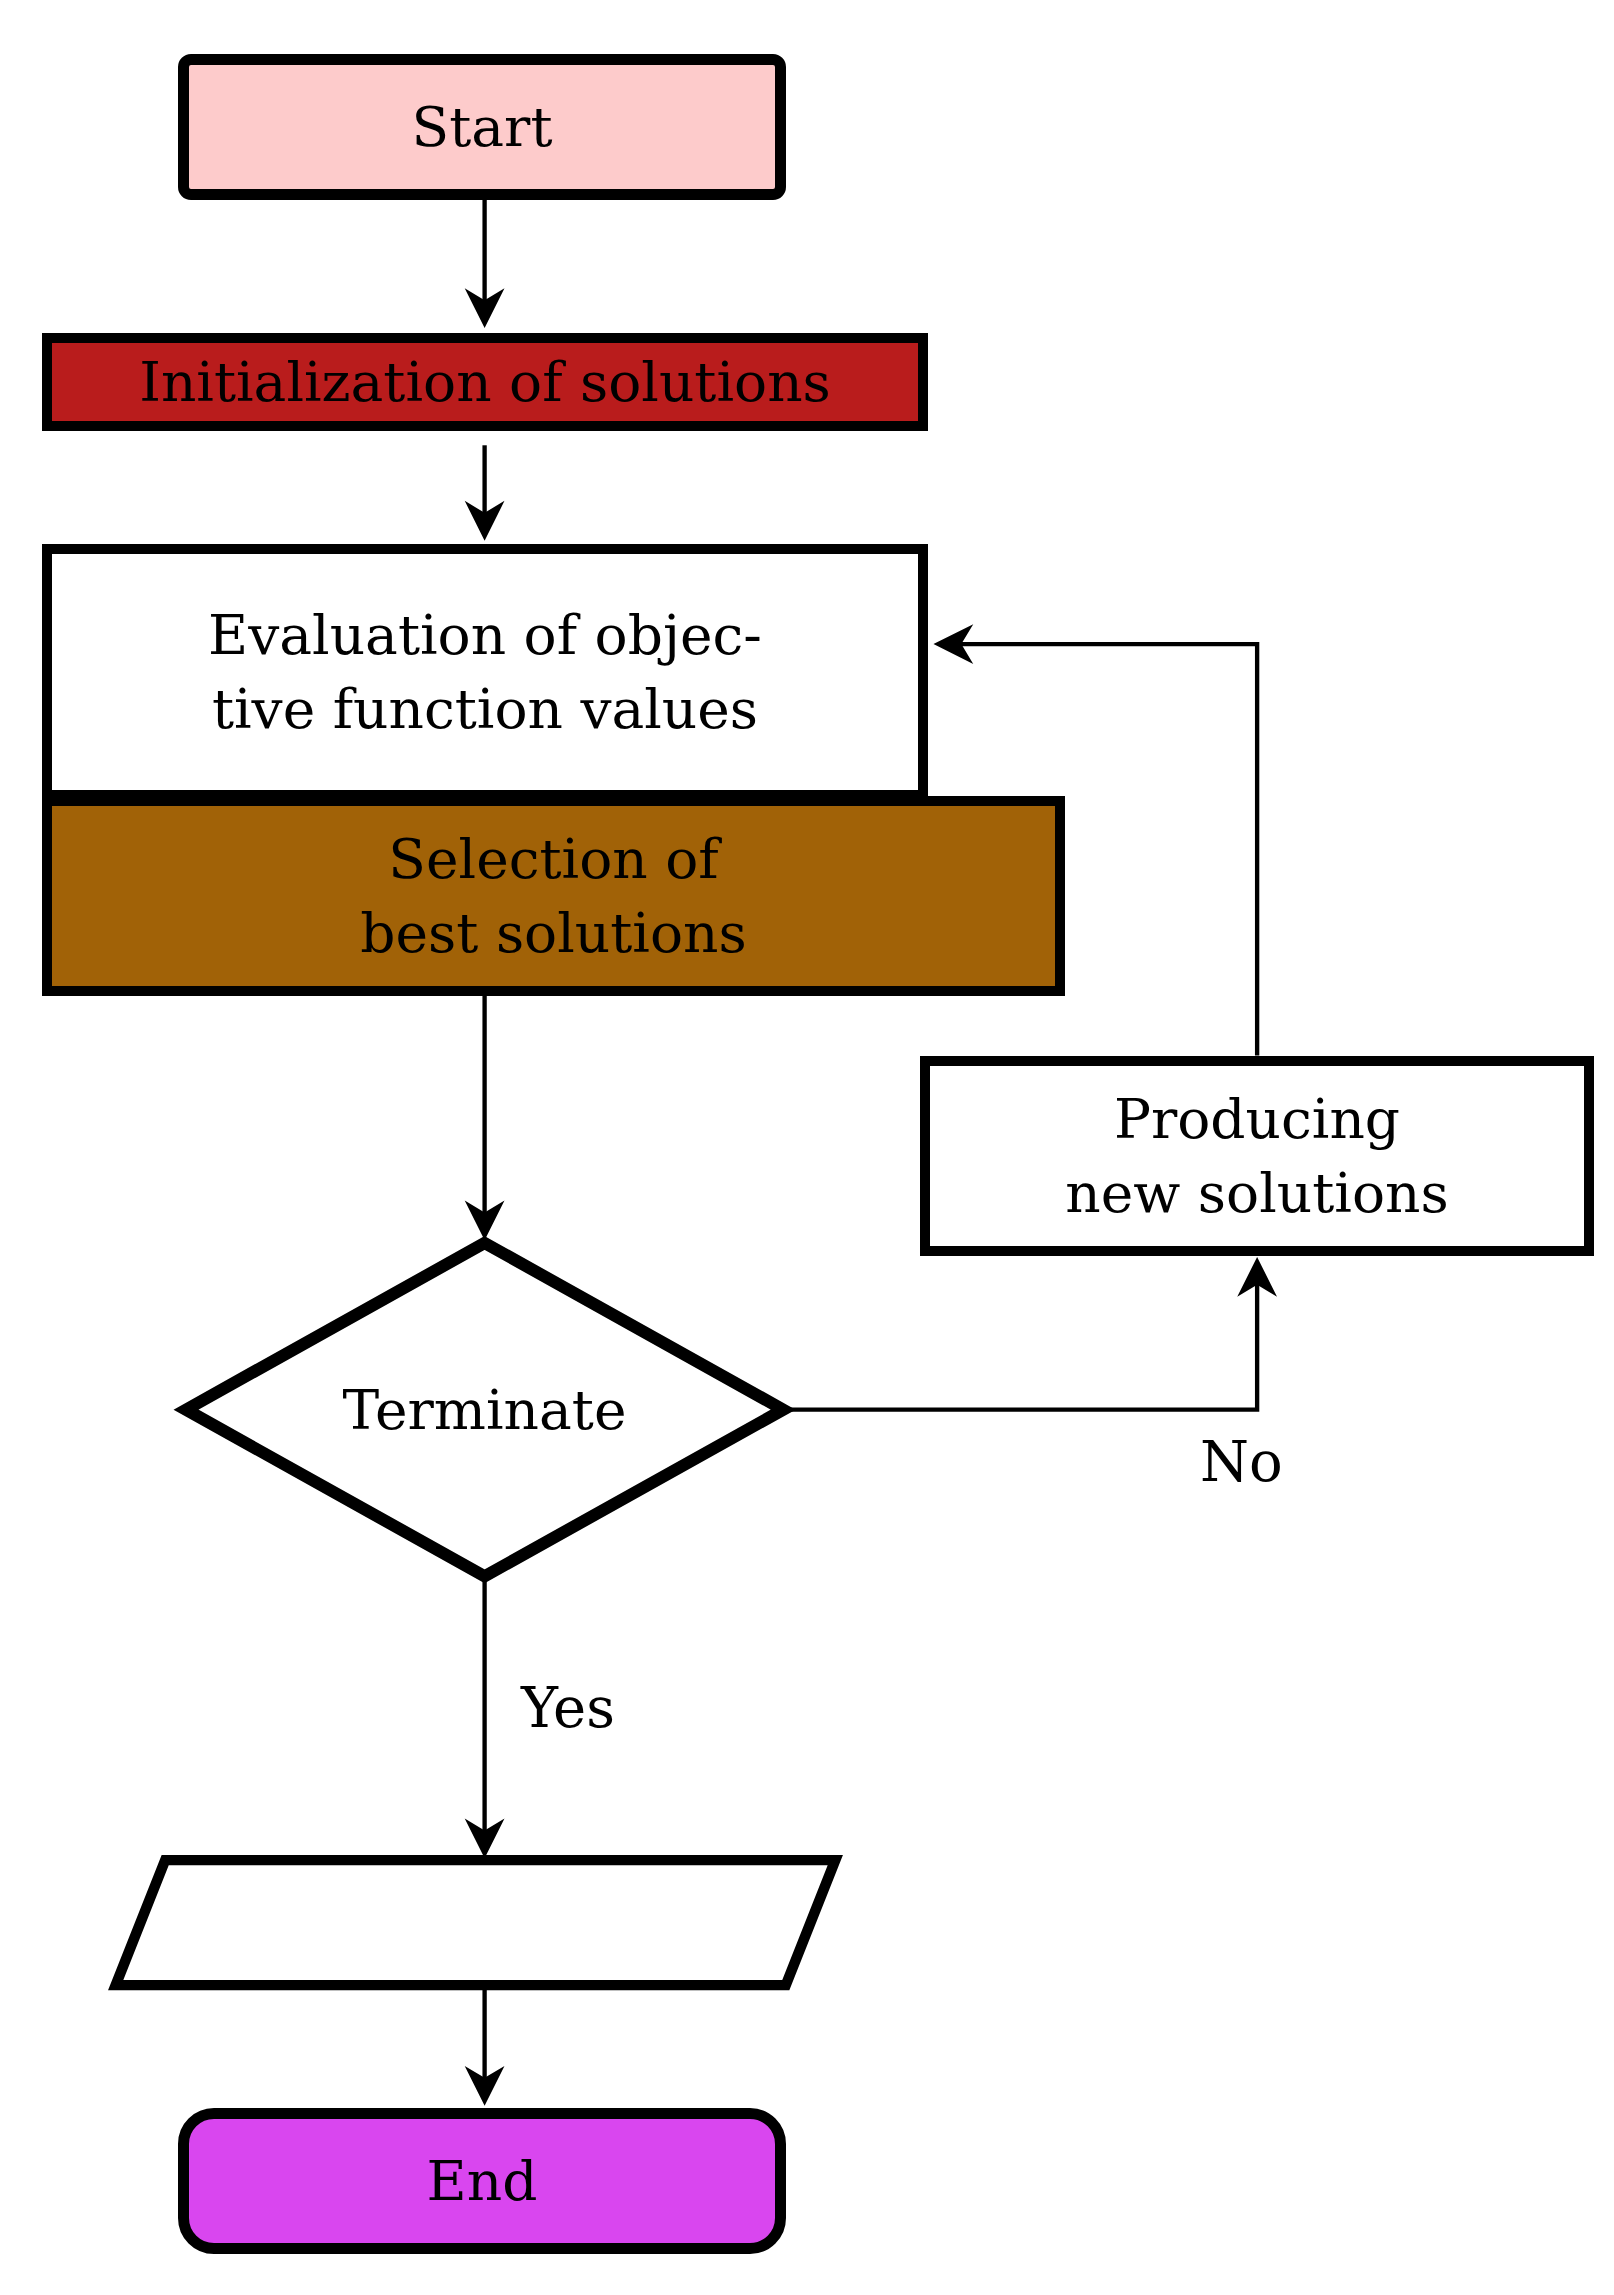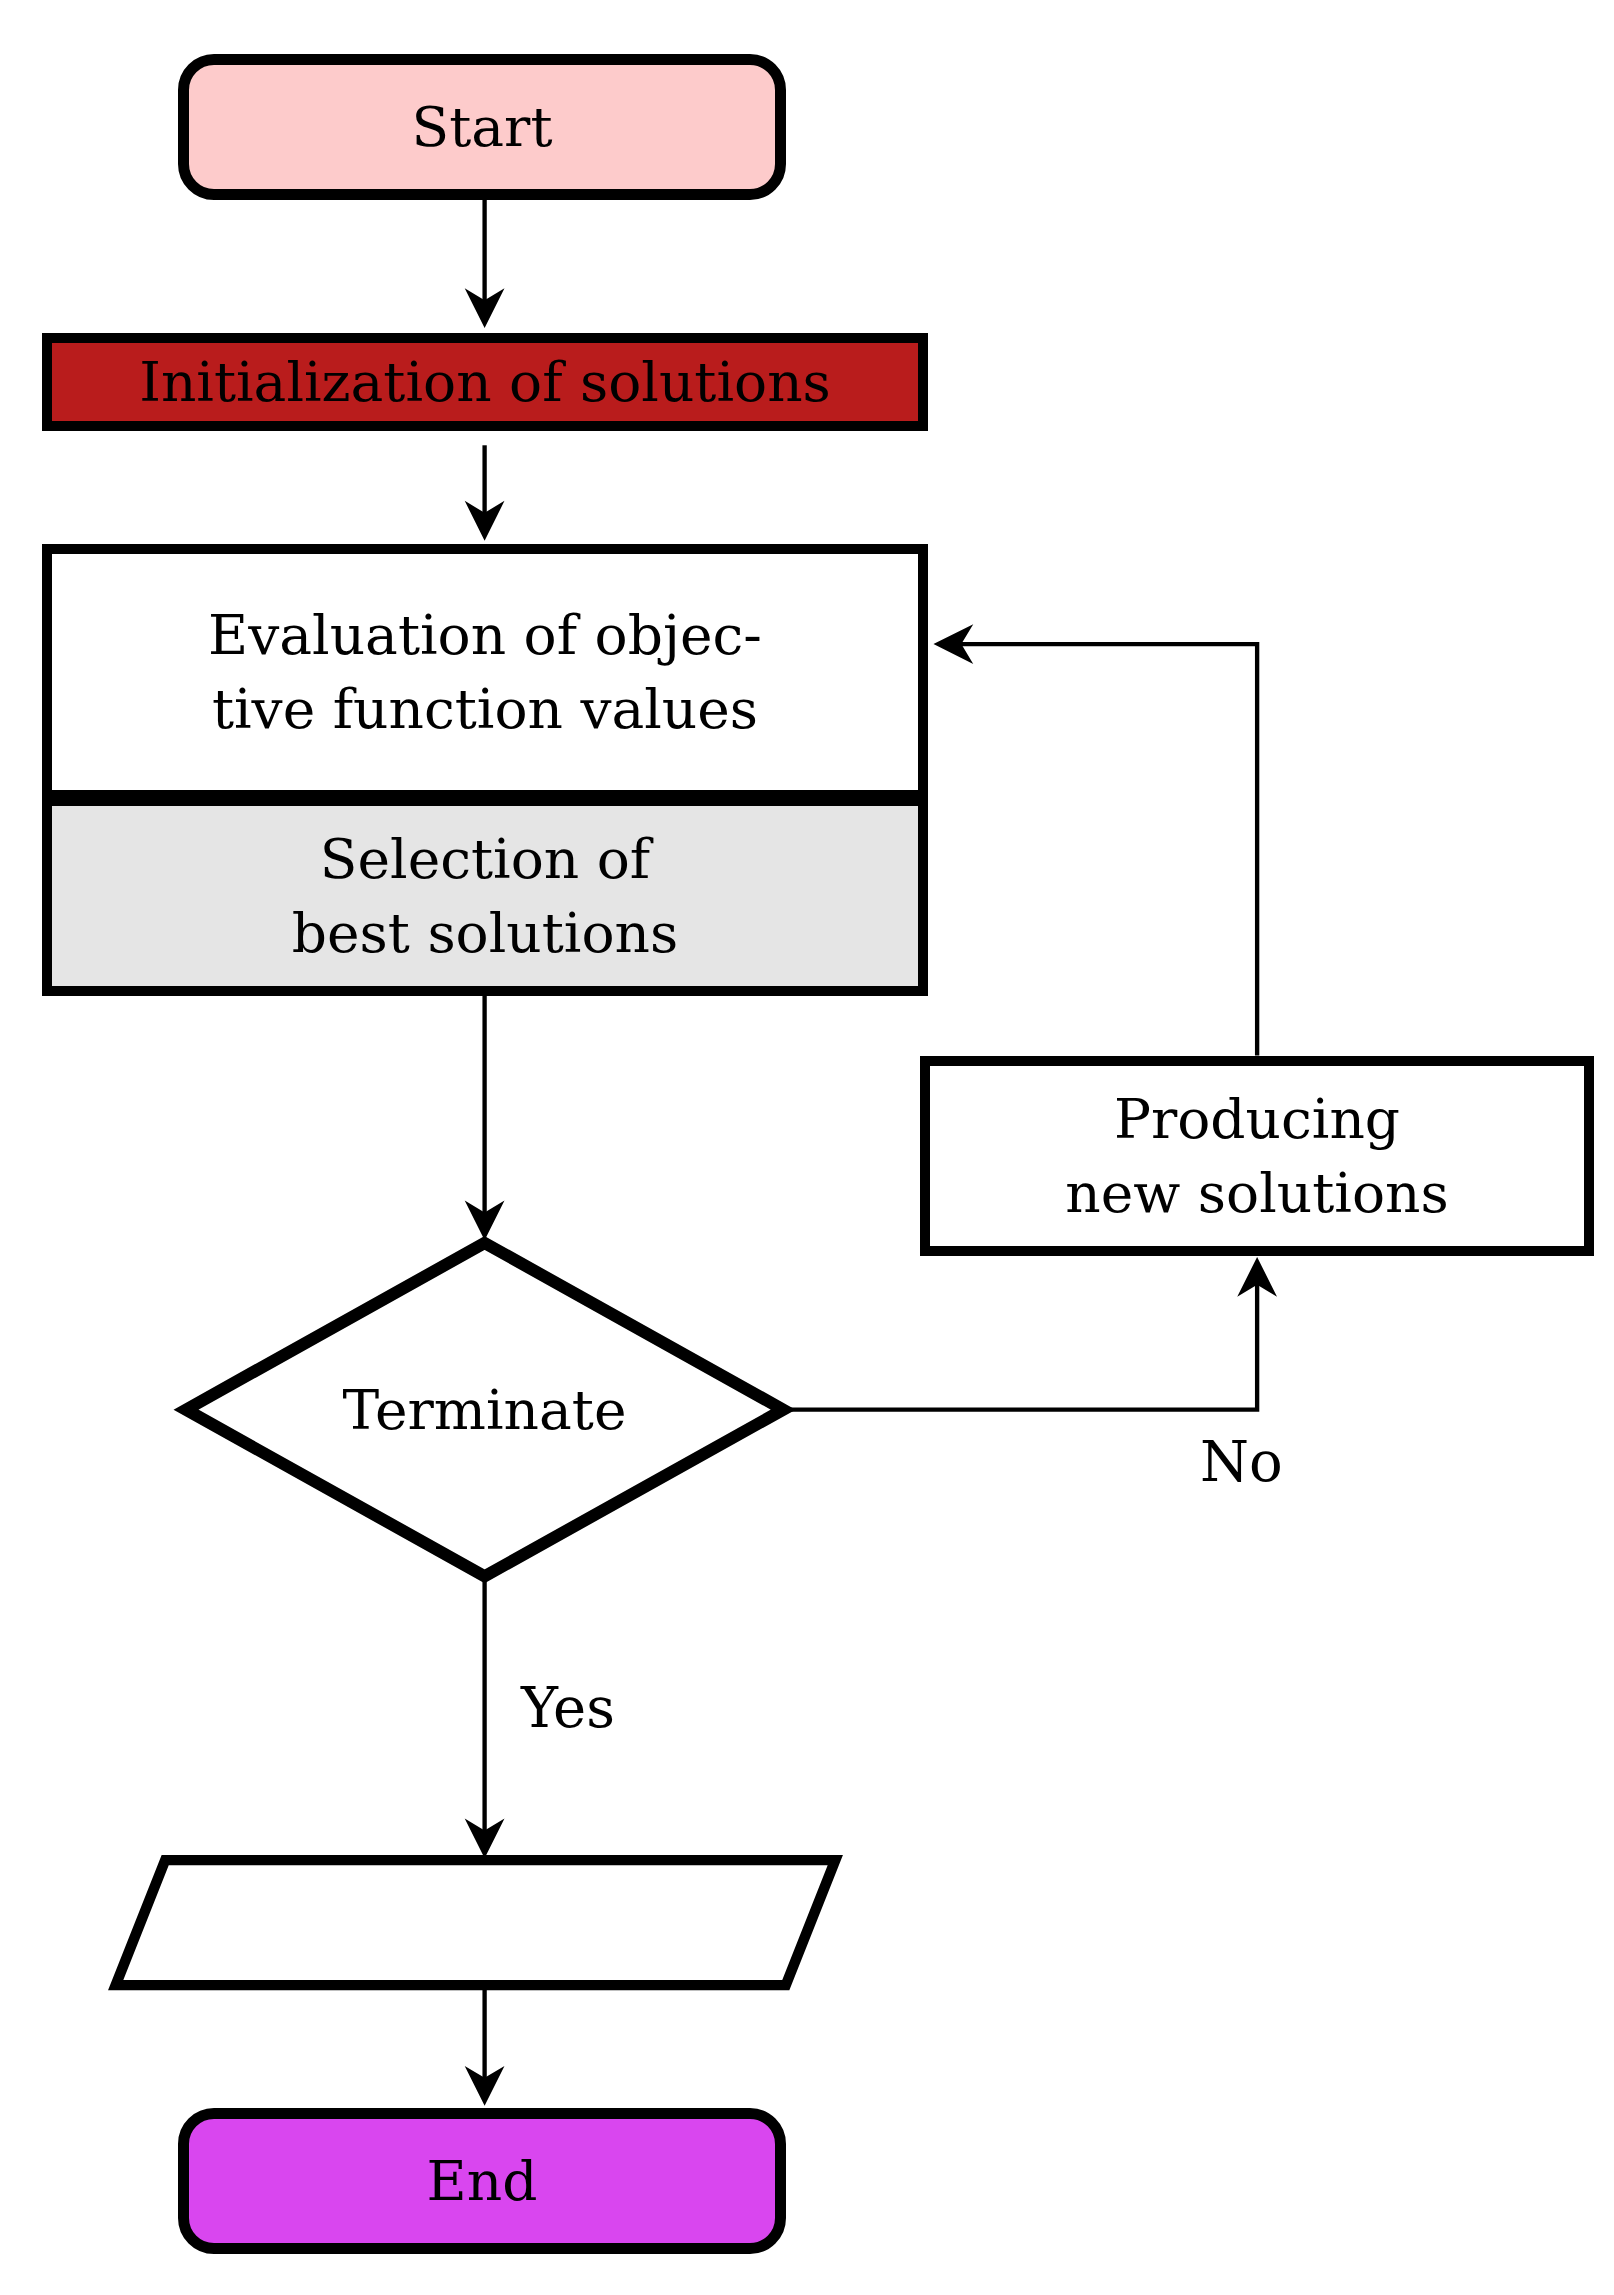--- a/index.html
+++ b/index.html
@@ -59,34 +59,34 @@
     <path d="M902,1624 L1448,1624 L1448,1455" stroke="#000" stroke-width="5" fill="none" marker-end="url(#ah)"></path>
     <path d="M1448,1216 L1448,742 L1082,742" stroke="#000" stroke-width="5" fill="none" marker-end="url(#ah)"></path>
     <path d="M558,1818 L558,2134" stroke="#000" stroke-width="5" fill="none" marker-end="url(#ah)"></path>
     <path d="M558,2289 L558,2419" stroke="#000" stroke-width="5" fill="none" marker-end="url(#ah)"></path>
 
     <polygon points="558,1432 902,1624 558,1816 214,1624" stroke="#000" stroke-width="14" stroke-linejoin="miter" fill="#FFFFFF"></polygon>
 
     <polygon points="190,2143 962,2143 905,2287 133,2287" stroke="#000" stroke-width="12" stroke-linejoin="miter" fill="#FFFFFF"></polygon>
   </svg>
 
-  <div class="node terminal" style="left: 178px; top: 54px; width: 608px; height: 146px; background: rgb(253, 203, 203);">
+  <div class="node terminal" style="left: 178px; top: 54px; width: 608px; height: 146px; background: rgb(253, 203, 203); border-radius: 13px;">
     <span class="node-label">Start</span>
   </div>
 
   <div class="node process" style="left: 42px; top: 333px; width: 886px; height: 98px; background: #b91c1c;">
     <span class="node-label">Initialization of solutions</span>
   </div>
 
   <div class="node process" style="left: 42px; top: 544px; width: 886px; height: 256px; background: rgb(255, 255, 255);">
     <span class="node-label">Evaluation of objec-
 tive function values</span>
   </div>
 
-  <div class="node process" style="left: 42px; top: 796px; width: 886px; height: 200px; background: #e5e5e5;">
+  <div class="node process" style="left: 42px; top: 796px; width: 1023px; height: 200px; background: #a16207;">
     <span class="node-label">Selection of
 best solutions</span>
   </div>
 
   <div class="node process" style="left: 920px; top: 1056px; width: 674px; height: 200px; background: rgb(255, 255, 255);">
     <span class="node-label">Producing
 new solutions</span>
   </div>
 
   <div class="floating-label" style="left:311px;top:1354px;width:347px;height:113px;">

